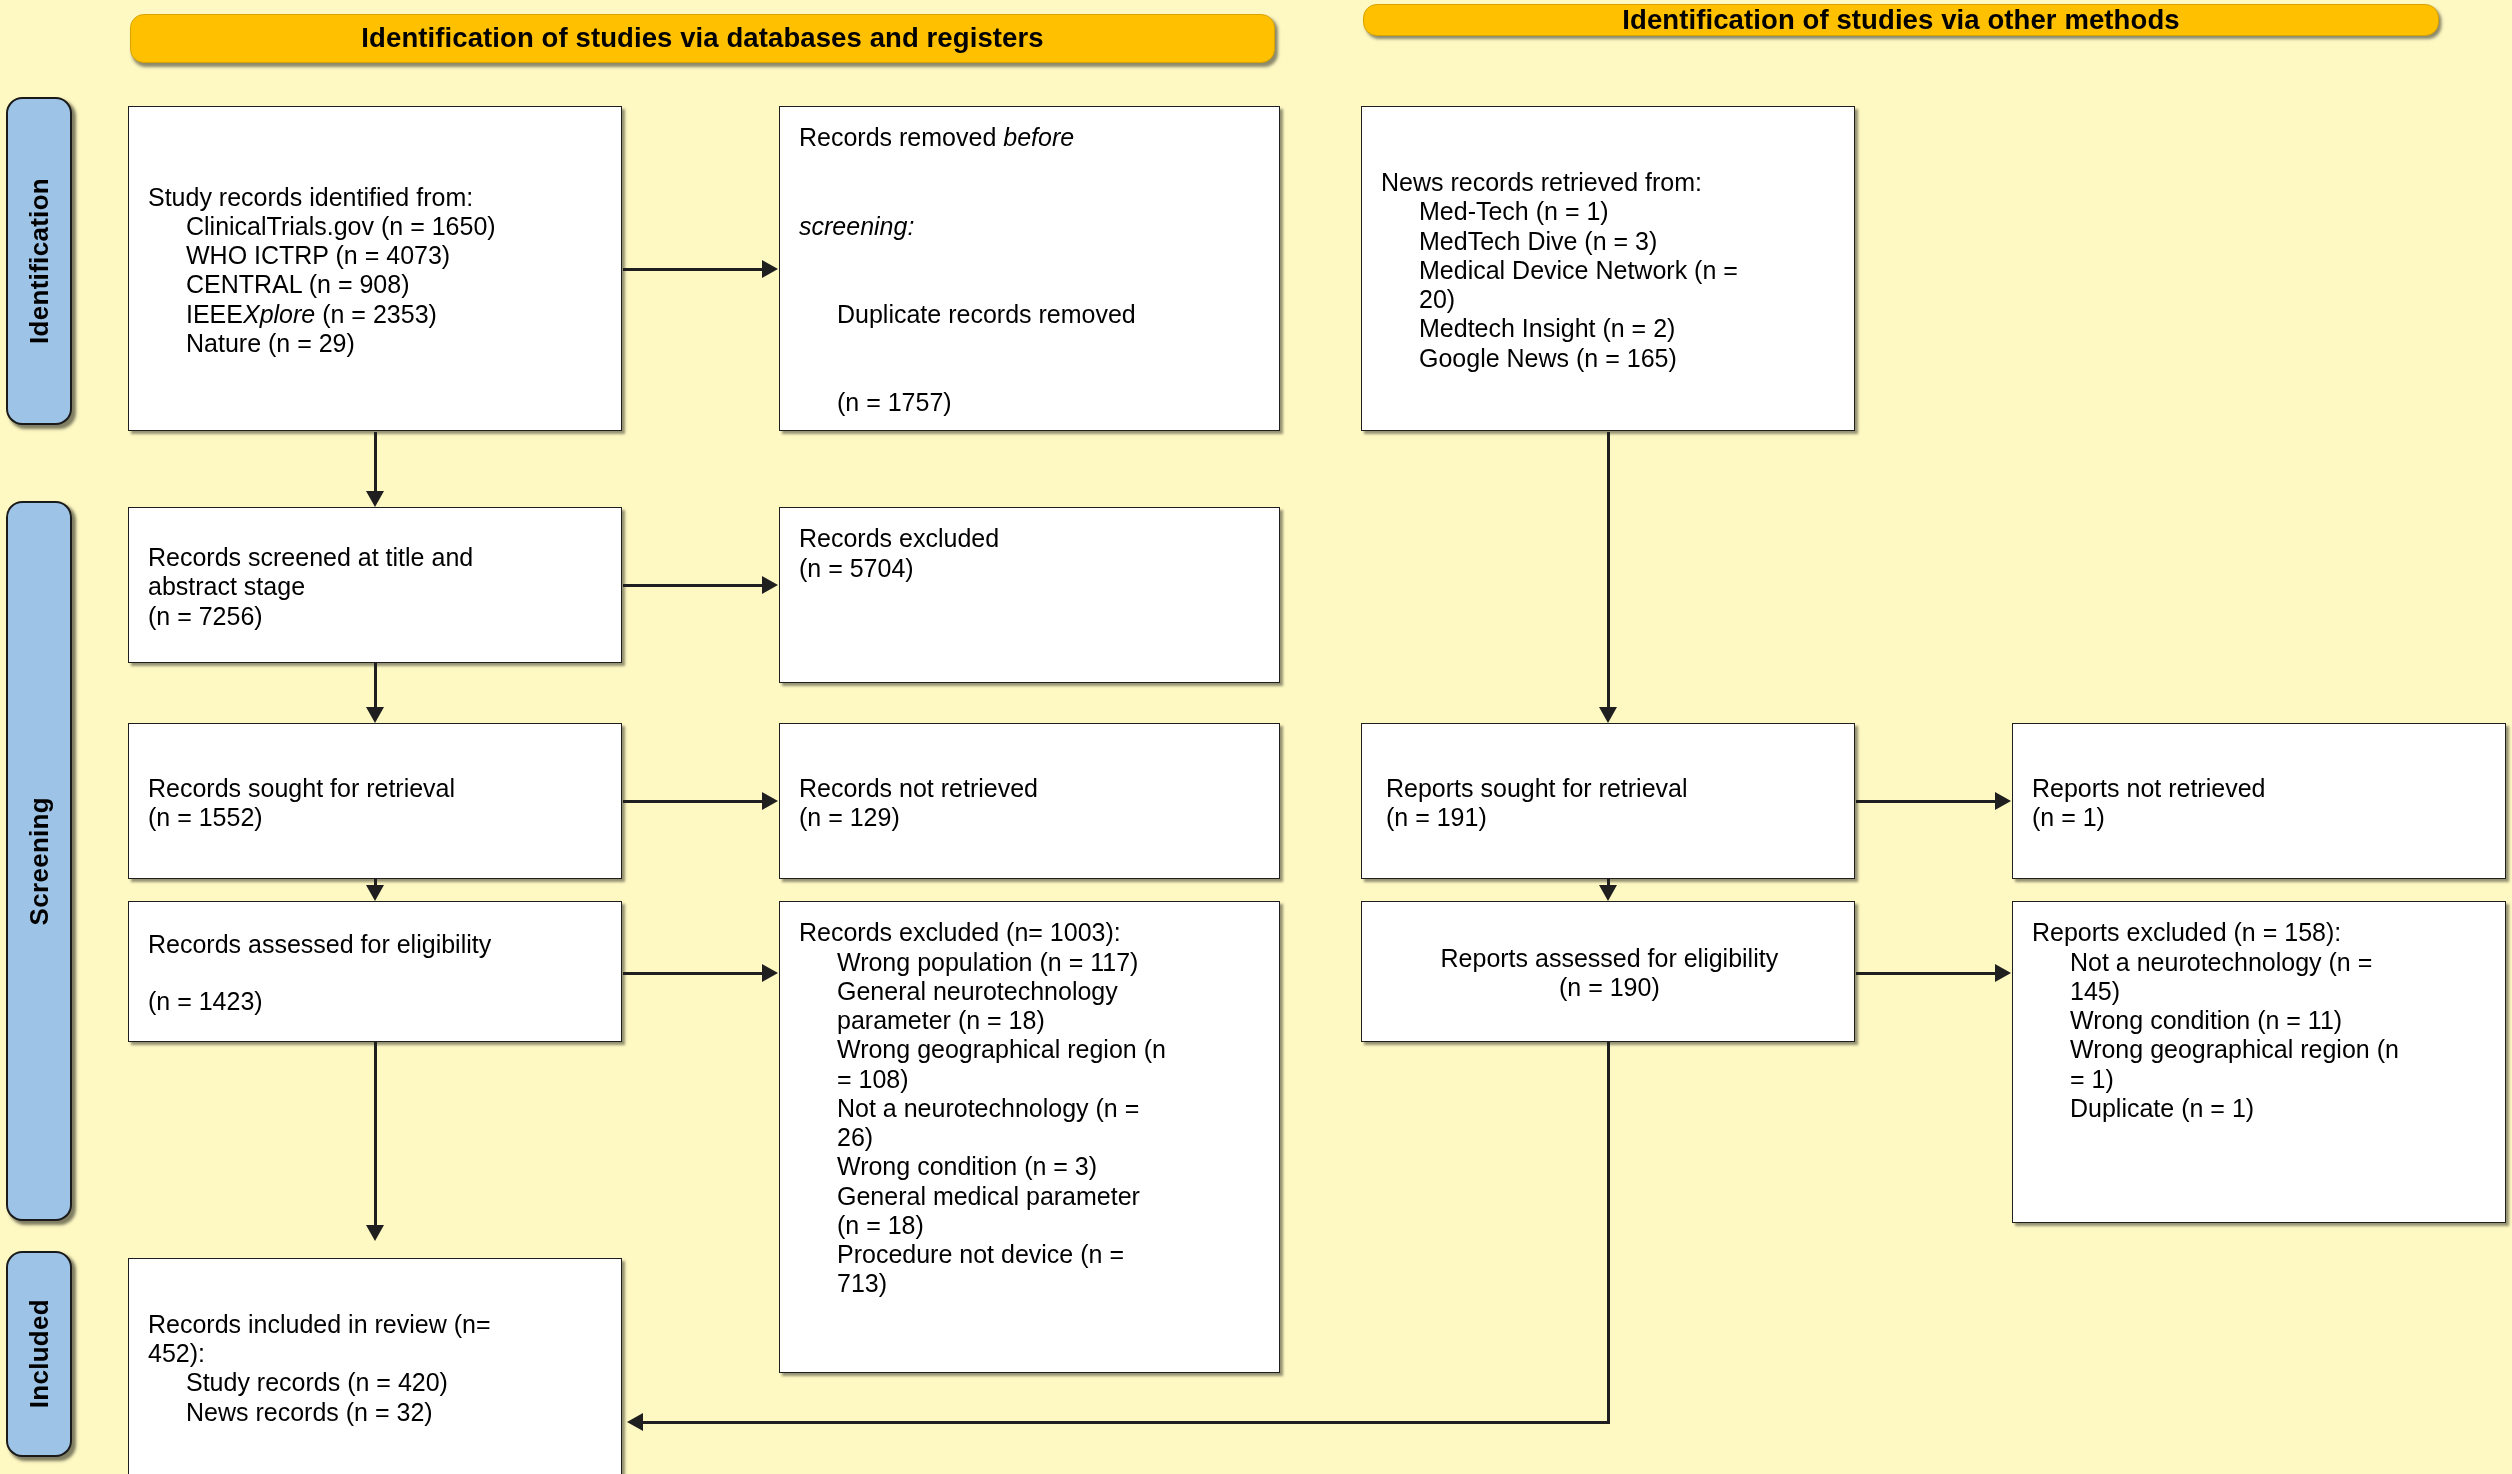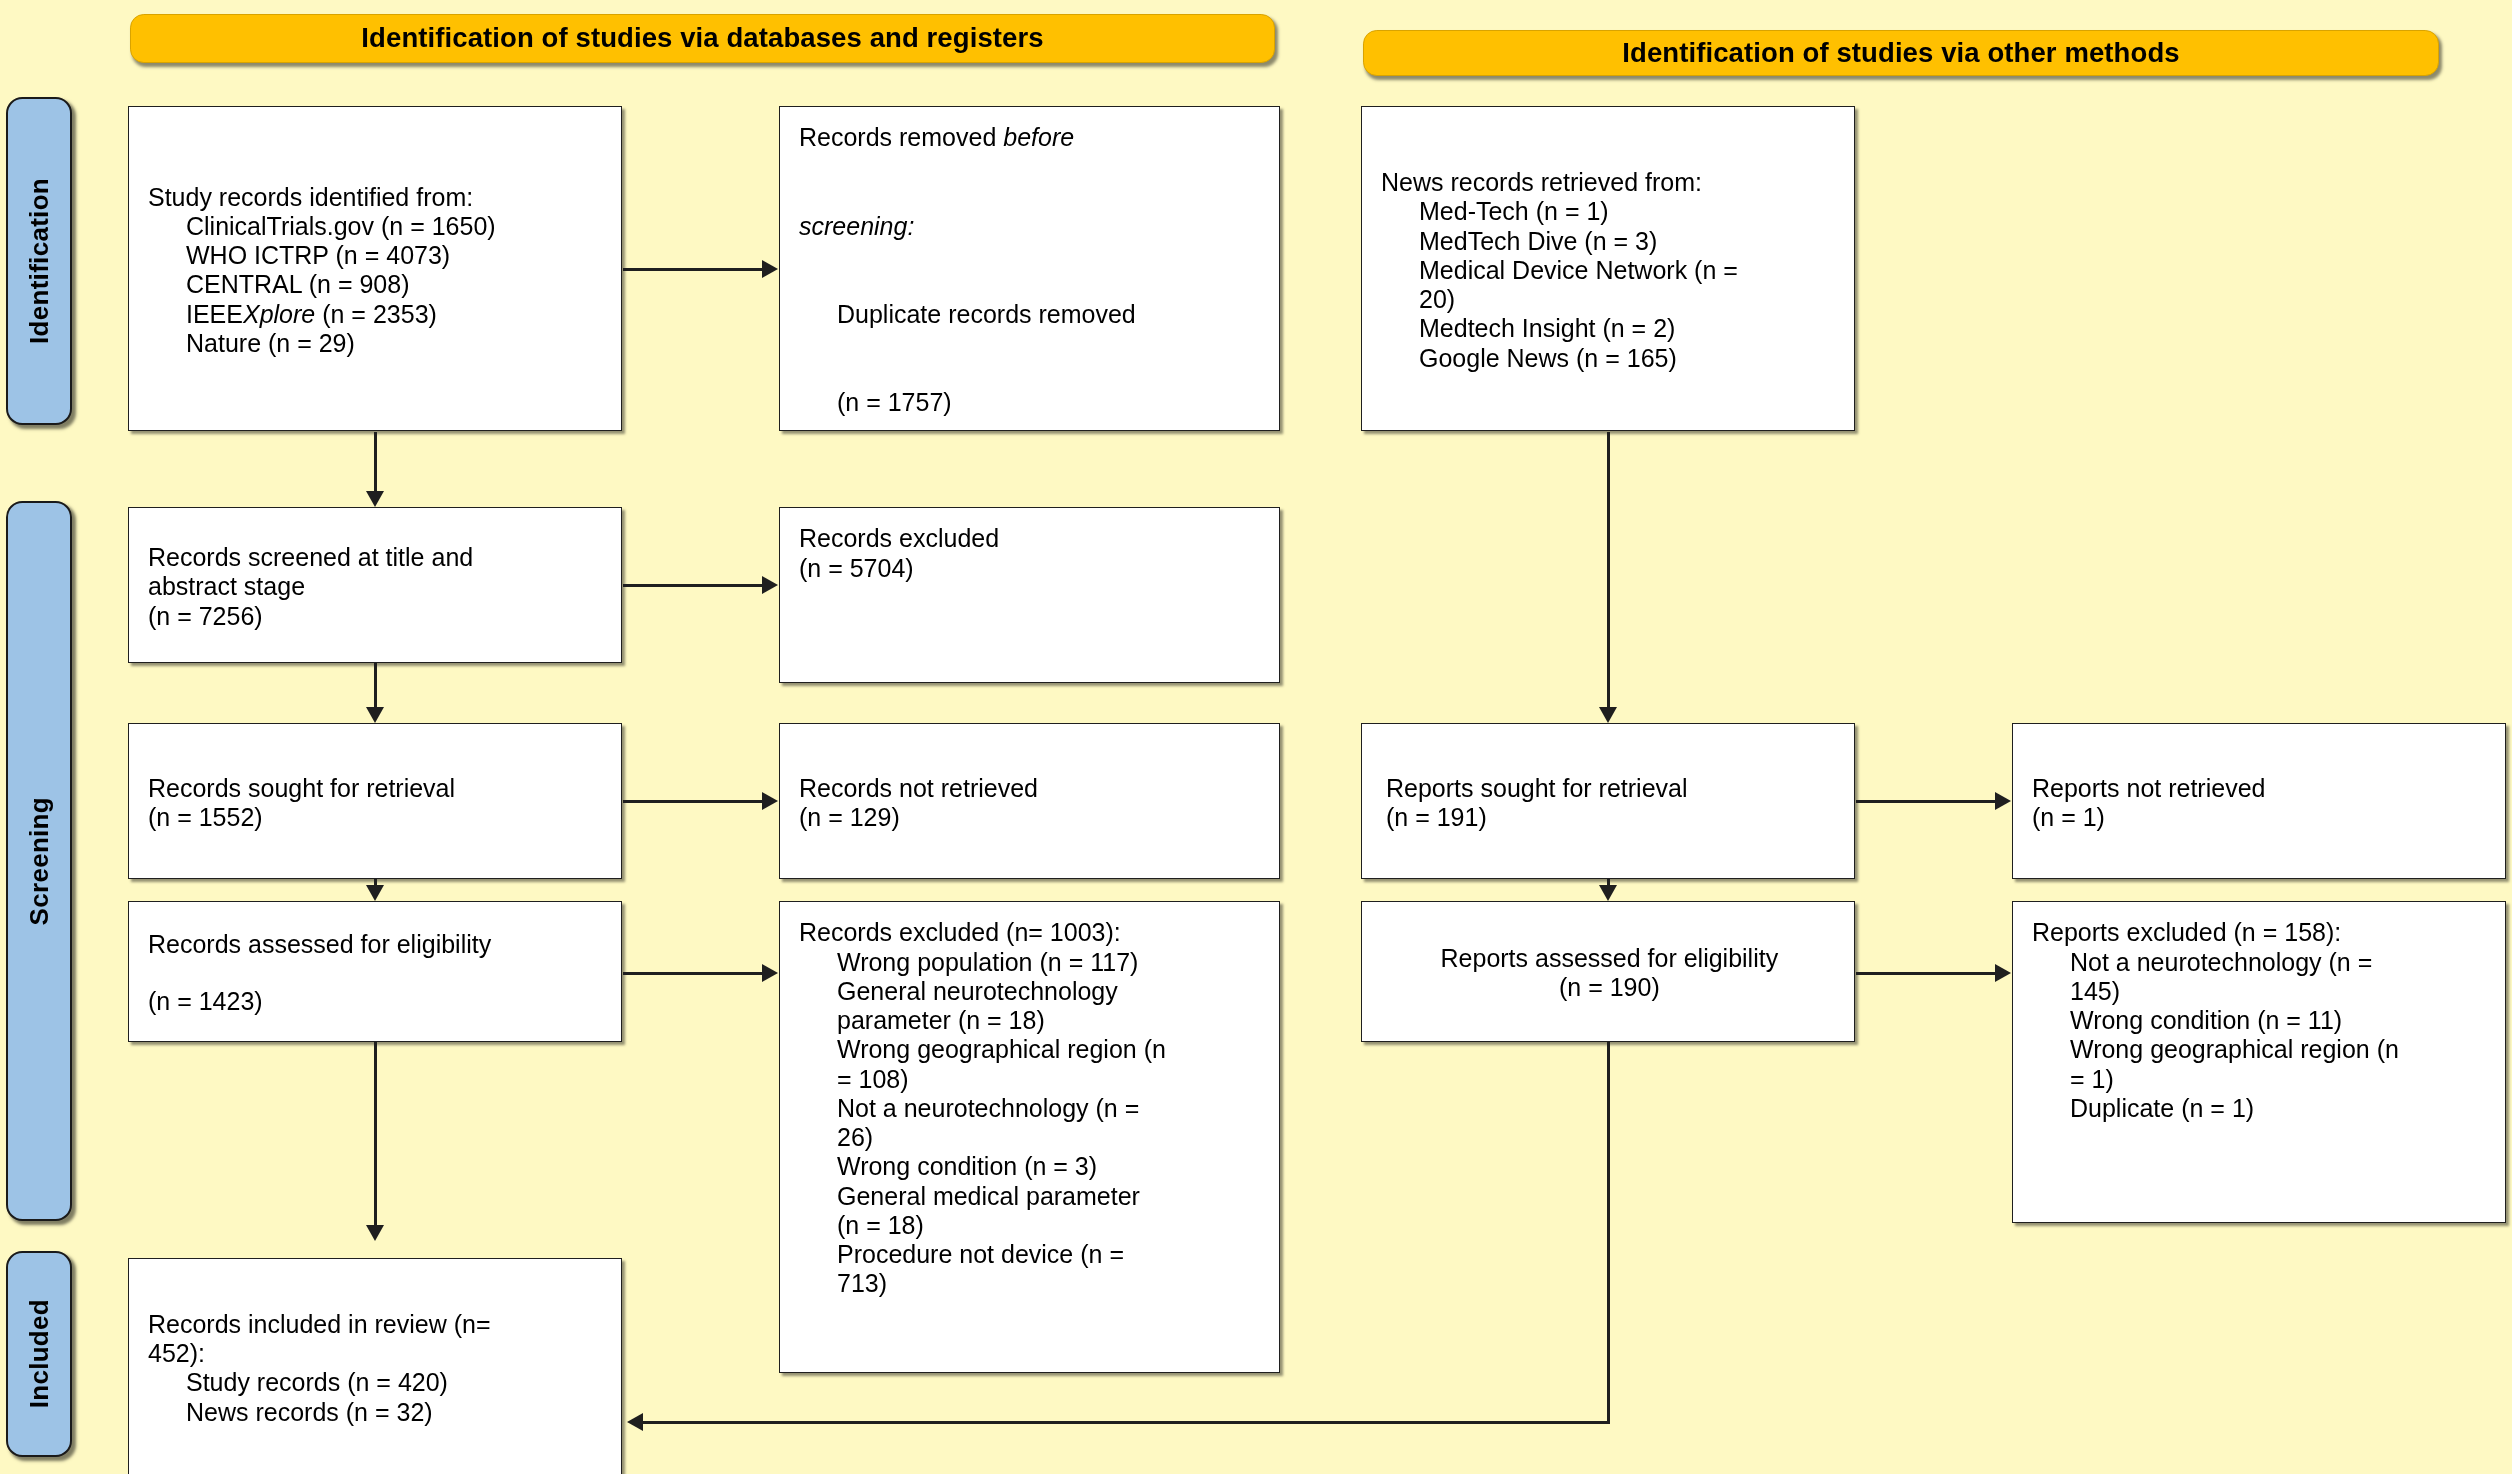--- a/index.html
+++ b/index.html
@@ -102,21 +102,21 @@
     border-right:16.3px solid #1f1f1f;
   }
 </style>
 </head>
 <body>
 
 <div id="stage">
 
   <div class="banner" style="left:130px;top:13.8px;width:1145px;height:49px;">Identification of studies via databases and registers</div>
 
-  <div class="banner" style="left:1363px;top:30px;width:1076px;height:46px;">Identification of studies via other methods</div>
+  <div class="banner" style="left:1363px;top:4px;width:1076px;height:32px;">Identification of studies via other methods</div>
 
   <div class="stagelabel" style="left:6.3px;top:97px;width:66px;height:328px;">
     <span>Identification</span>
   </div>
 
   <div class="stagelabel" style="left:6.3px;top:501px;width:66px;height:720px;">
     <span>Screening</span>
   </div>
 
   <div class="stagelabel" style="left:6.3px;top:1251px;width:66px;height:206px;">

